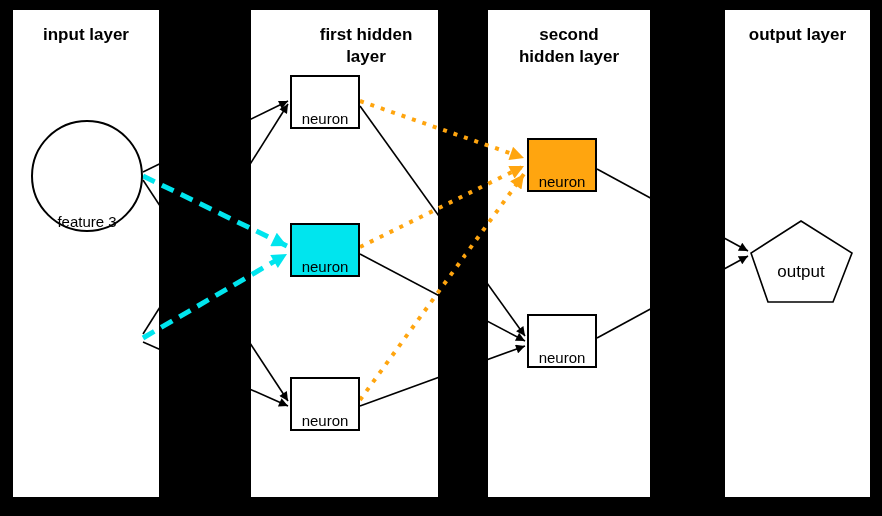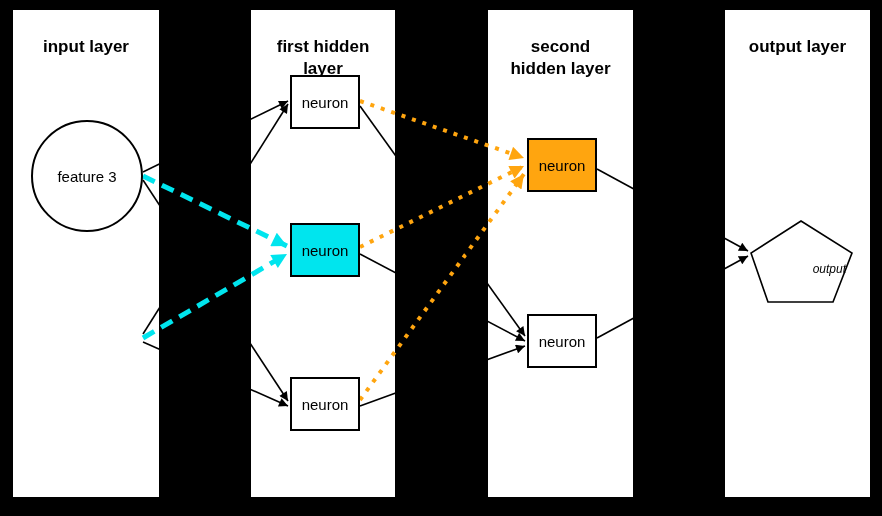--- a/index.html
+++ b/index.html
@@ -12,55 +12,55 @@
   }
   html,body{margin:0;padding:0;background:var(--bg);}
   .stage{
     position:relative;width:882px;height:516px;background:var(--bg);
     font-family:"Liberation Sans",sans-serif;overflow:hidden;
   }
   .panel{
     position:absolute;top:10px;height:487px;background:var(--panel);z-index:1;
   }
   .panel-title{
-    margin:16px;padding-top:10px;text-align:center;
+    margin:4px;padding-top:10px;text-align:center;
     font-size:17px;font-weight:bold;line-height:22px;color:var(--text);
     white-space:pre-line;
   }
   #edge-svg{position:absolute;left:0;top:0;z-index:2;}
   .edge-solid{stroke:var(--edge);stroke-width:1.6;fill:none;}
   .edge-cyan{stroke:var(--cyan);stroke-width:5;stroke-dasharray:13 8;fill:none;}
   .edge-orange{stroke:var(--orange);stroke-width:4;stroke-dasharray:4 7;fill:none;}
   .node{
-    position:absolute;z-index:3;display:flex;align-items:center;justify-content:center;
+    position:absolute;z-index:3;display:flex;align-items:flex-end;justify-content:center;
     background:var(--panel);border:2px solid #000;box-sizing:border-box;
     font-size:15px;color:var(--text);
   }
   .node.circle{border-radius:50%;}
   .node.cyan-fill{background:var(--cyan);}
   .node.orange-fill{background:var(--orange);}
   .shape-label{
-    position:absolute;z-index:3;text-align:right;
-    font-size:12px;color:var(--text);font-style:italic;
+    position:absolute;z-index:3;text-align:center;
+    font-size:17px;color:var(--text);
   }
   .pentagon-shape{fill:var(--panel);stroke:var(--edge);stroke-width:1.6;}
 </style>
 </head>
 <body>
 
 <div class="stage">
 
   <section class="panel" style="left:13px;width:146px;">
     <h2 class="panel-title">input layer</h2>
   </section>
-  <section class="panel" style="left:251px;width:144px;">
+  <section class="panel" style="left:251px;width:144px;padding-left:43px;">
     <h2 class="panel-title">first hidden
 layer</h2>
   </section>
-  <section class="panel" style="left:488px;width:145px;">
+  <section class="panel" style="left:488px;width:162px;">
     <h2 class="panel-title">second
 hidden layer</h2>
   </section>
   <section class="panel" style="left:725px;width:145px;">
     <h2 class="panel-title">output layer</h2>
   </section>
 
   <svg id="edge-svg" width="882" height="516">
     <defs>
       <marker id="mB" viewBox="0 0 10 10" refX="10" refY="5" markerWidth="10" markerHeight="9" orient="auto" markerUnits="userSpaceOnUse">

